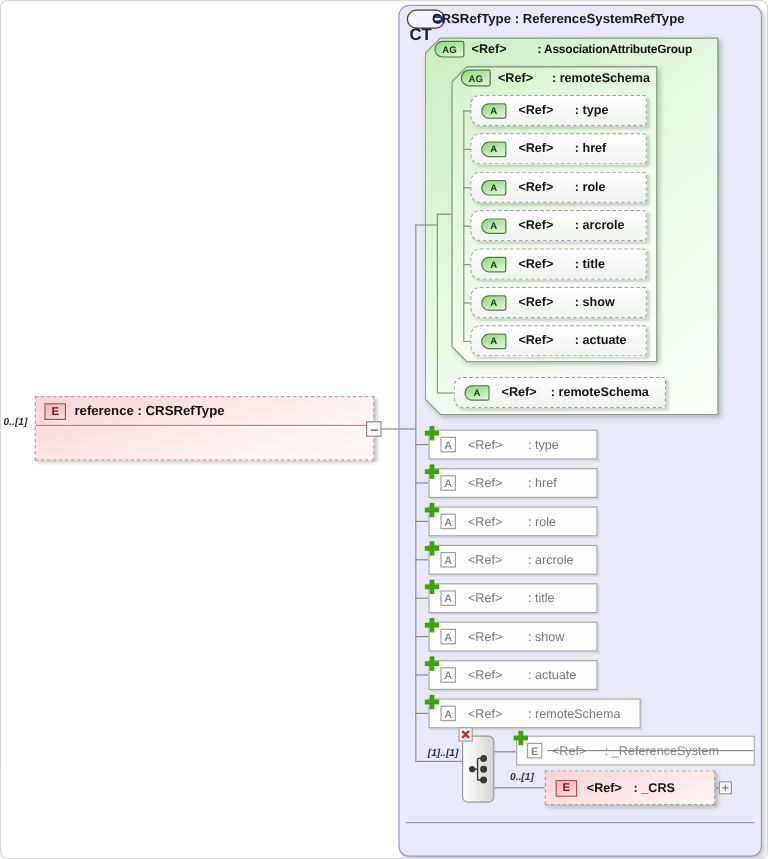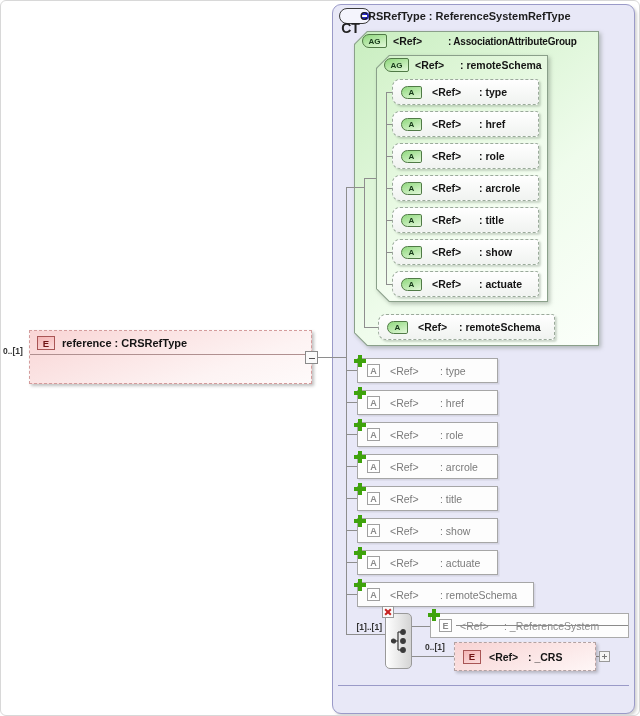--- a/index.html
+++ b/index.html
@@ -4,21 +4,21 @@
 <style>
   html,body{margin:0;padding:0;background:#fff;}
   .canvas{
     position:relative;width:640px;height:716px;background:#fff;overflow:hidden;
     font-family:"Liberation Sans",sans-serif;border:1px solid #d8d8d8;border-radius:6px;box-sizing:border-box;
   }
   
   .hline{position:absolute;height:1px;background:#8e8e8e;}
   .vline{position:absolute;width:1px;background:#8e8e8e;}
   
-  .lbl{position:absolute;font-size:8.5px;font-weight:bold;color:#333;white-space:nowrap;}
+  .lbl{position:absolute;font-size:8.5px;font-style:italic;font-weight:bold;color:#333;white-space:nowrap;}
   
   .ct-box{position:absolute;left:331px;top:3px;width:303px;height:710px;background:#e8e8f7;
     border:1px solid #9a9ac8;border-radius:9px;box-shadow:2px 2px 3px rgba(0,0,0,.18);box-sizing:border-box;}
   .ct-icon{position:absolute;left:338px;top:7px;width:32px;height:16px;border:1.5px solid #3a3a3a;border-radius:8px;
     background:#f4f4fc;display:flex;align-items:center;justify-content:center;gap:1px;box-sizing:border-box;}
   .ct-icon .t{font-size:14px;font-weight:bold;color:#222;line-height:1;margin-top:24px;}
   .ct-dot{width:8px;height:8px;border-radius:50%;background:#2a2ad2;position:relative;}
   .ct-dot::after{content:"";position:absolute;left:1.5px;top:3px;width:5px;height:1.6px;background:#fff;}
   .ct-title{position:absolute;left:359px;top:9px;font-size:11px;font-weight:bold;color:#1d1d1d;white-space:nowrap;}
   

